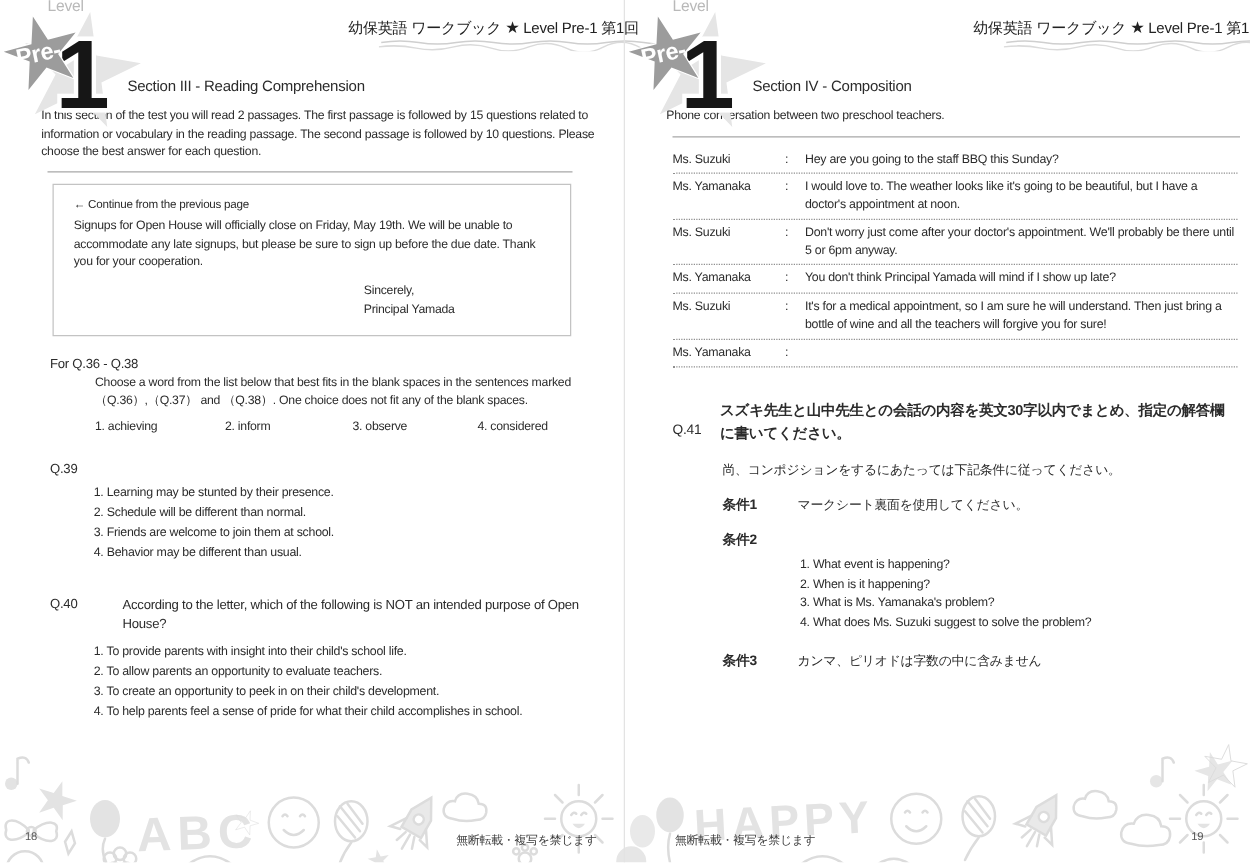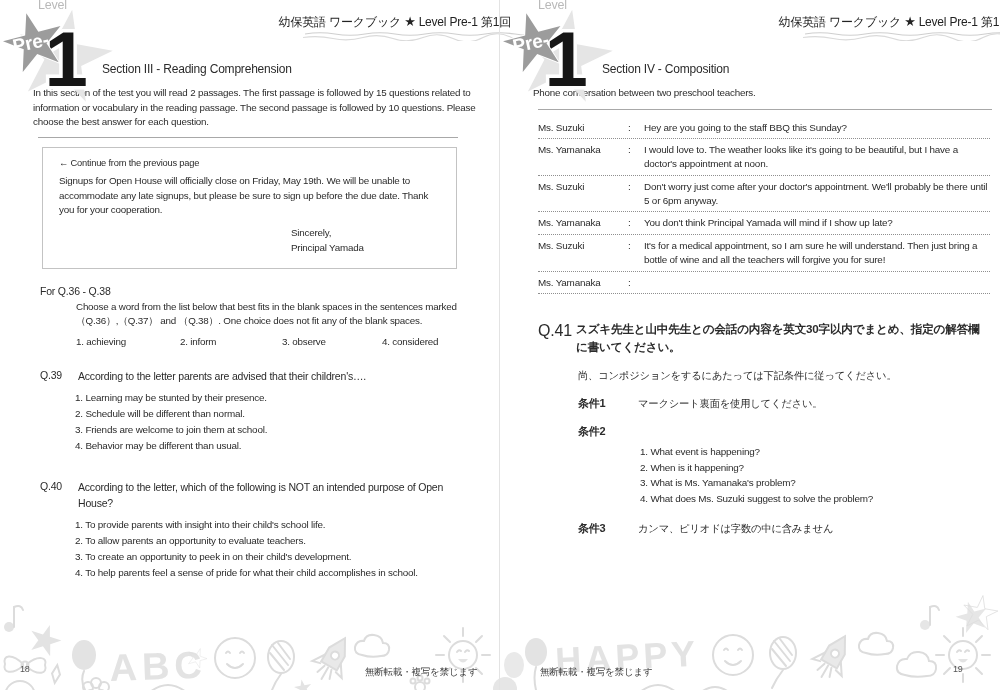--- a/index.html
+++ b/index.html
@@ -28,33 +28,33 @@
   .note { font-size:9.3px; margin-bottom:6px; }
   .letter-body { font-size:9.8px; line-height:1.5; width:382px; }
   .letter-close { margin:8px 0 0 232px; font-size:9.8px; line-height:1.5; }
 
   .range-label { margin:16px 0 0 40px; font-size:10.5px; }
   .instruction { margin:3px 0 0 76px; width:402px; font-size:9.8px; line-height:1.5; }
   .choices { display:flex; margin:7px 0 0 76px; font-size:9.8px; }
   .choices span:nth-child(1){ width:104px; } .choices span:nth-child(2){ width:102px; } .choices span:nth-child(3){ width:100px; }
 
   .q-block { margin:22px 0 0 40px; display:flex; font-size:10.5px; }
-  .q-block.q40 { margin-top:26px; }
+  .q-block.q40 { margin-top:26px;gap:20px; }
   .q-num { width:38px; flex-shrink:0; }
   .q-text { width:402px; line-height:1.45; }
   .options { margin:6px 0 0 75px; font-size:9.9px; line-height:1.62; }
 
   .conv { margin:7px 0 0 38px; width:452px; }
   .conv-row { display:flex; padding:4px 0 3px; border-bottom:1px dotted #8f8f8f; font-size:9.9px; line-height:1.45; }
   .spk { width:90px; flex-shrink:0; }
   .colon { width:16px; flex-shrink:0; }
   .msg { flex:1; }
 
   .q41 { margin:26px 0 0 38px; display:flex; }
-  .q41 .q-num { font-size:16px; padding-top:2px; }
+  .q41 .q-num { font-size:11px; padding-top:2px;margin-top:16px; }
   .q41-text { width:414px; font-size:11.6px; font-weight:bold; line-height:1.55; }
   .jp-note { margin:13px 0 0 78px; font-size:10.3px; }
   .cond { display:flex; margin:13px 0 0 78px; }
   .cond.c3 { margin-top:15px; }
   .cond-label { width:60px; flex-shrink:0; font-weight:bold; font-size:11px; }
   .cond-text { font-size:10.3px; padding-top:1px; }
   .cond-qs { margin:5px 0 0 140px; font-size:9.9px; line-height:1.58; }
 
   .pg-num { position:absolute; top:664px; font-size:9px; color:#555; z-index:2; }
   .pg-left { left:20px; } .pg-right { left:953px; }
@@ -197,21 +197,20 @@
   <div class="instruction">Choose a word from the list below that best fits in the blank spaces in the sentences marked （Q.36）,（Q.37） and （Q.38）. One choice does not fit any of the blank spaces.</div>
   <div class="choices">
     <span>1. achieving</span>
     <span>2. inform</span>
     <span>3. observe</span>
     <span>4. considered</span>
   </div>
 
   <div class="q-block">
     <span class="q-num">Q.39</span>
-    <span class="q-text">According to the letter parents are advised that their children's….</span>
   </div>
   <div class="options">
     <div>1. Learning may be stunted by their presence.</div>
     <div>2. Schedule will be different than normal.</div>
     <div>3. Friends are welcome to join them at school.</div>
     <div>4. Behavior may be different than usual.</div>
   </div>
 
   <div class="q-block q40">
     <span class="q-num">Q.40</span>

